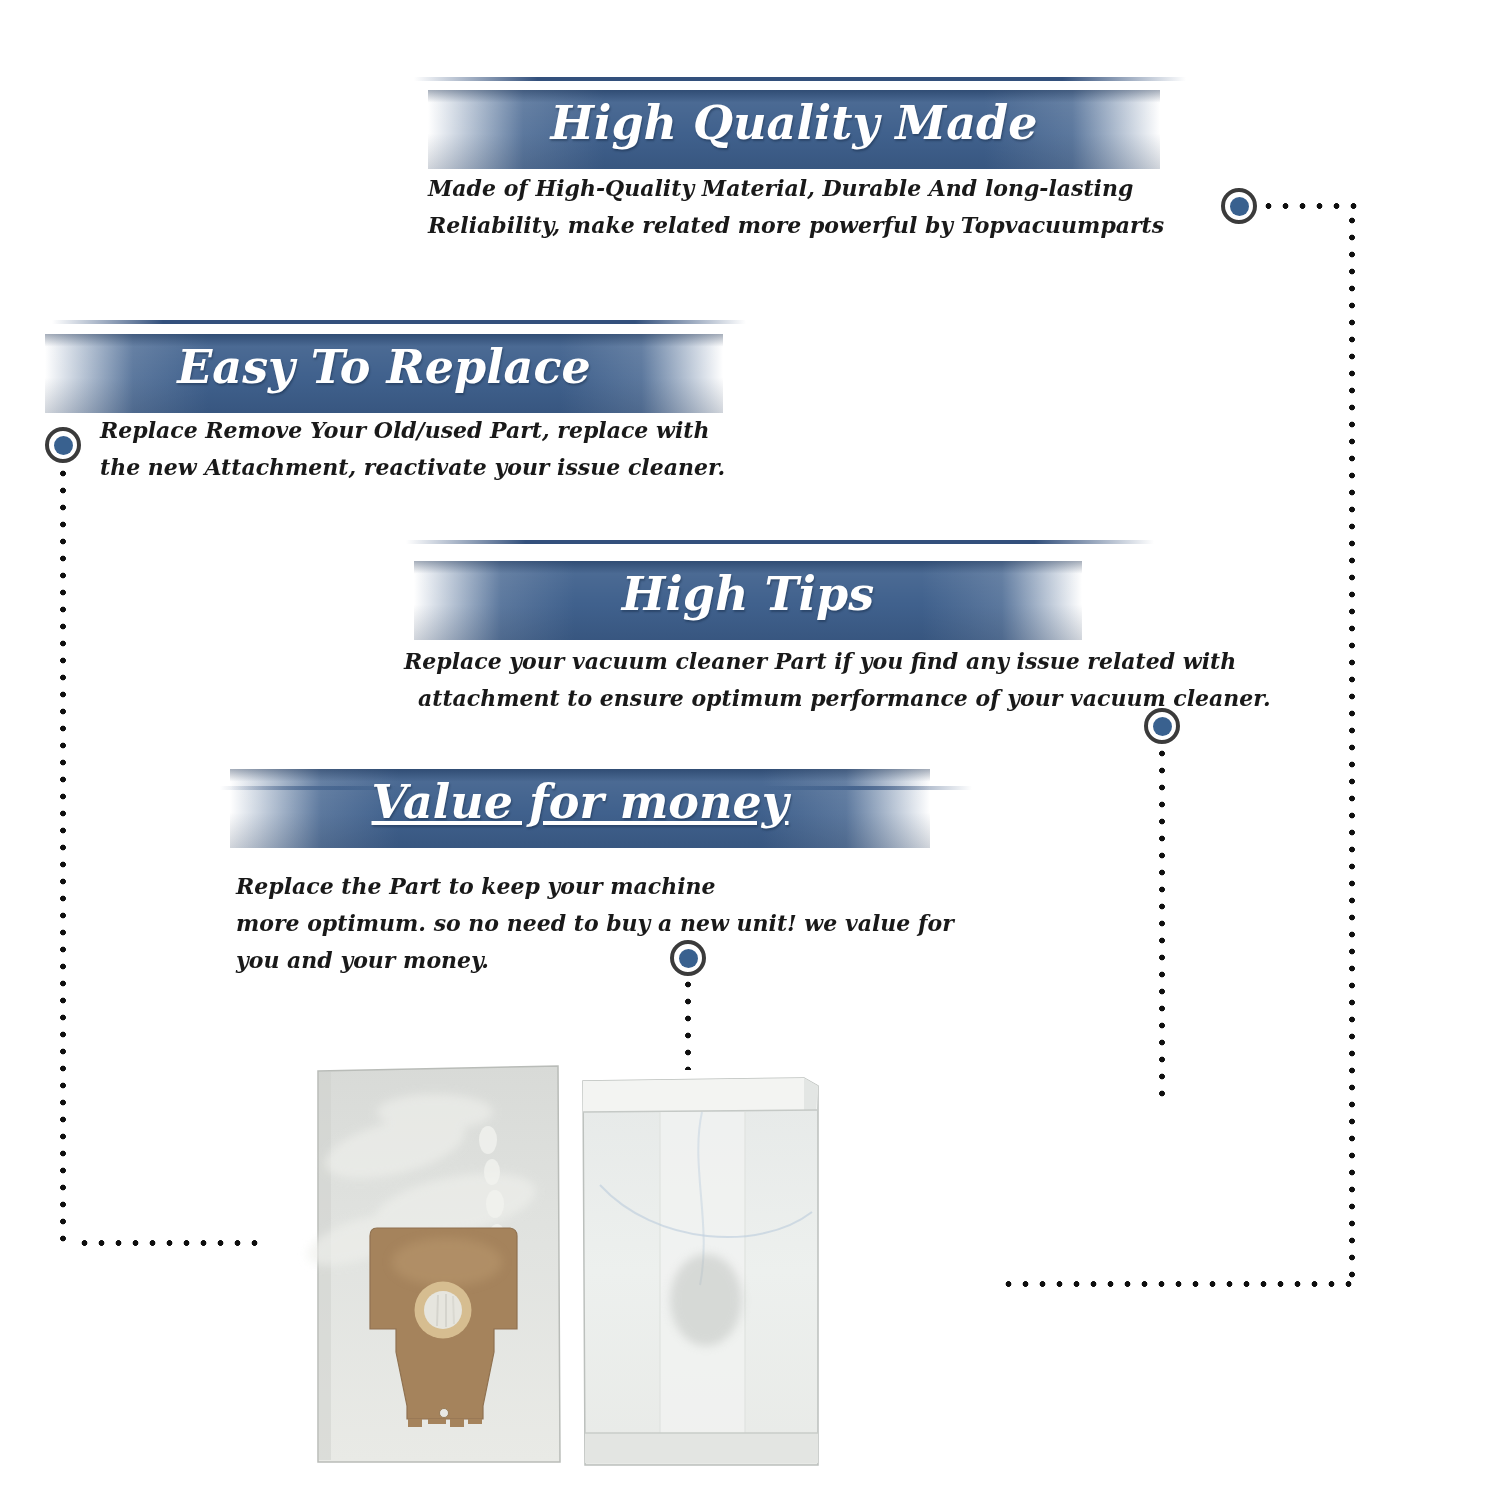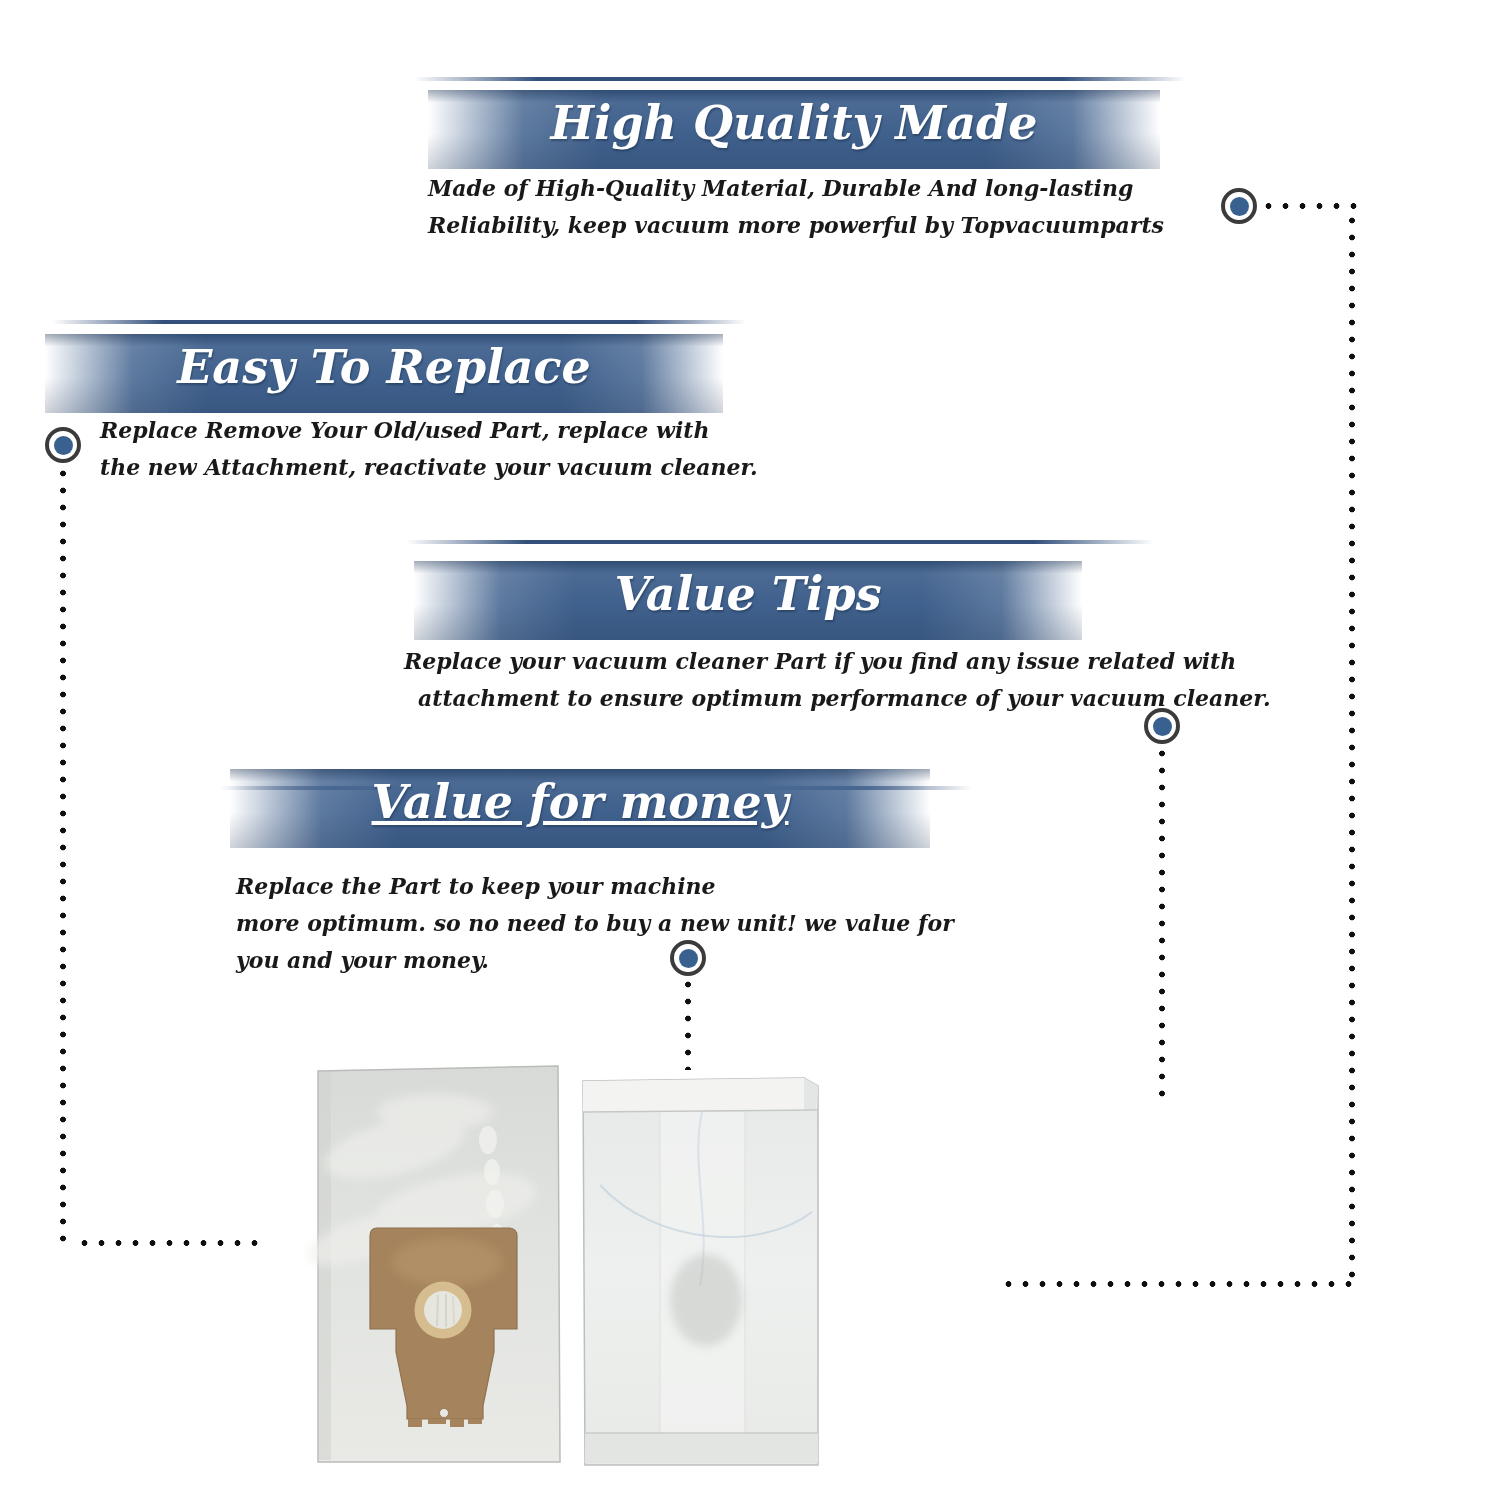--- a/index.html
+++ b/index.html
@@ -51,45 +51,45 @@
 
 <div class="canvas">
 
   <div>
     <div class="thinline" style="left:414px;top:77px;width:772px;"></div>
     <div class="banner" style="left:428px;top:90px;width:732px;">
       <span>High Quality Made</span>
     </div>
     <div class="ptext" style="left:428px;top:170px;">
       <div>Made of  High-Quality Material, Durable And long-lasting</div>
-      <div>Reliability, keep vacuum more powerful by Topvacuumparts</div>
+      <div>Reliability, make related more powerful by Topvacuumparts</div>
     </div>
     <div class="marker" style="left:1221px;top:188px;">
         <div class="dot"></div>
       </div>
   </div>
 
   <div>
     <div class="thinline" style="left:52px;top:320px;width:694px;"></div>
     <div class="banner" style="left:45px;top:334px;width:678px;">
       <span>Easy To Replace</span>
     </div>
     <div class="ptext" style="left:100px;top:412px;">
       <div>Replace Remove Your Old/used Part, replace with</div>
-      <div>the new Attachment, reactivate your vacuum cleaner.</div>
+      <div>the new Attachment, reactivate your issue cleaner.</div>
     </div>
     <div class="marker" style="left:45px;top:427px;">
         <div class="dot"></div>
       </div>
   </div>
 
   <div>
     <div class="thinline" style="left:406px;top:540px;width:748px;"></div>
     <div class="banner" style="left:414px;top:561px;width:668px;">
-      <span>Value Tips</span>
+      <span>High Tips</span>
     </div>
     <div class="ptext" style="left:404px;top:643px;">
       <div>Replace your vacuum cleaner Part if you find any issue related with</div>
       <div class="indent1">attachment to ensure optimum performance of your vacuum cleaner.</div>
     </div>
     <div class="marker" style="left:1144px;top:708px;">
         <div class="dot"></div>
       </div>
   </div>
 

